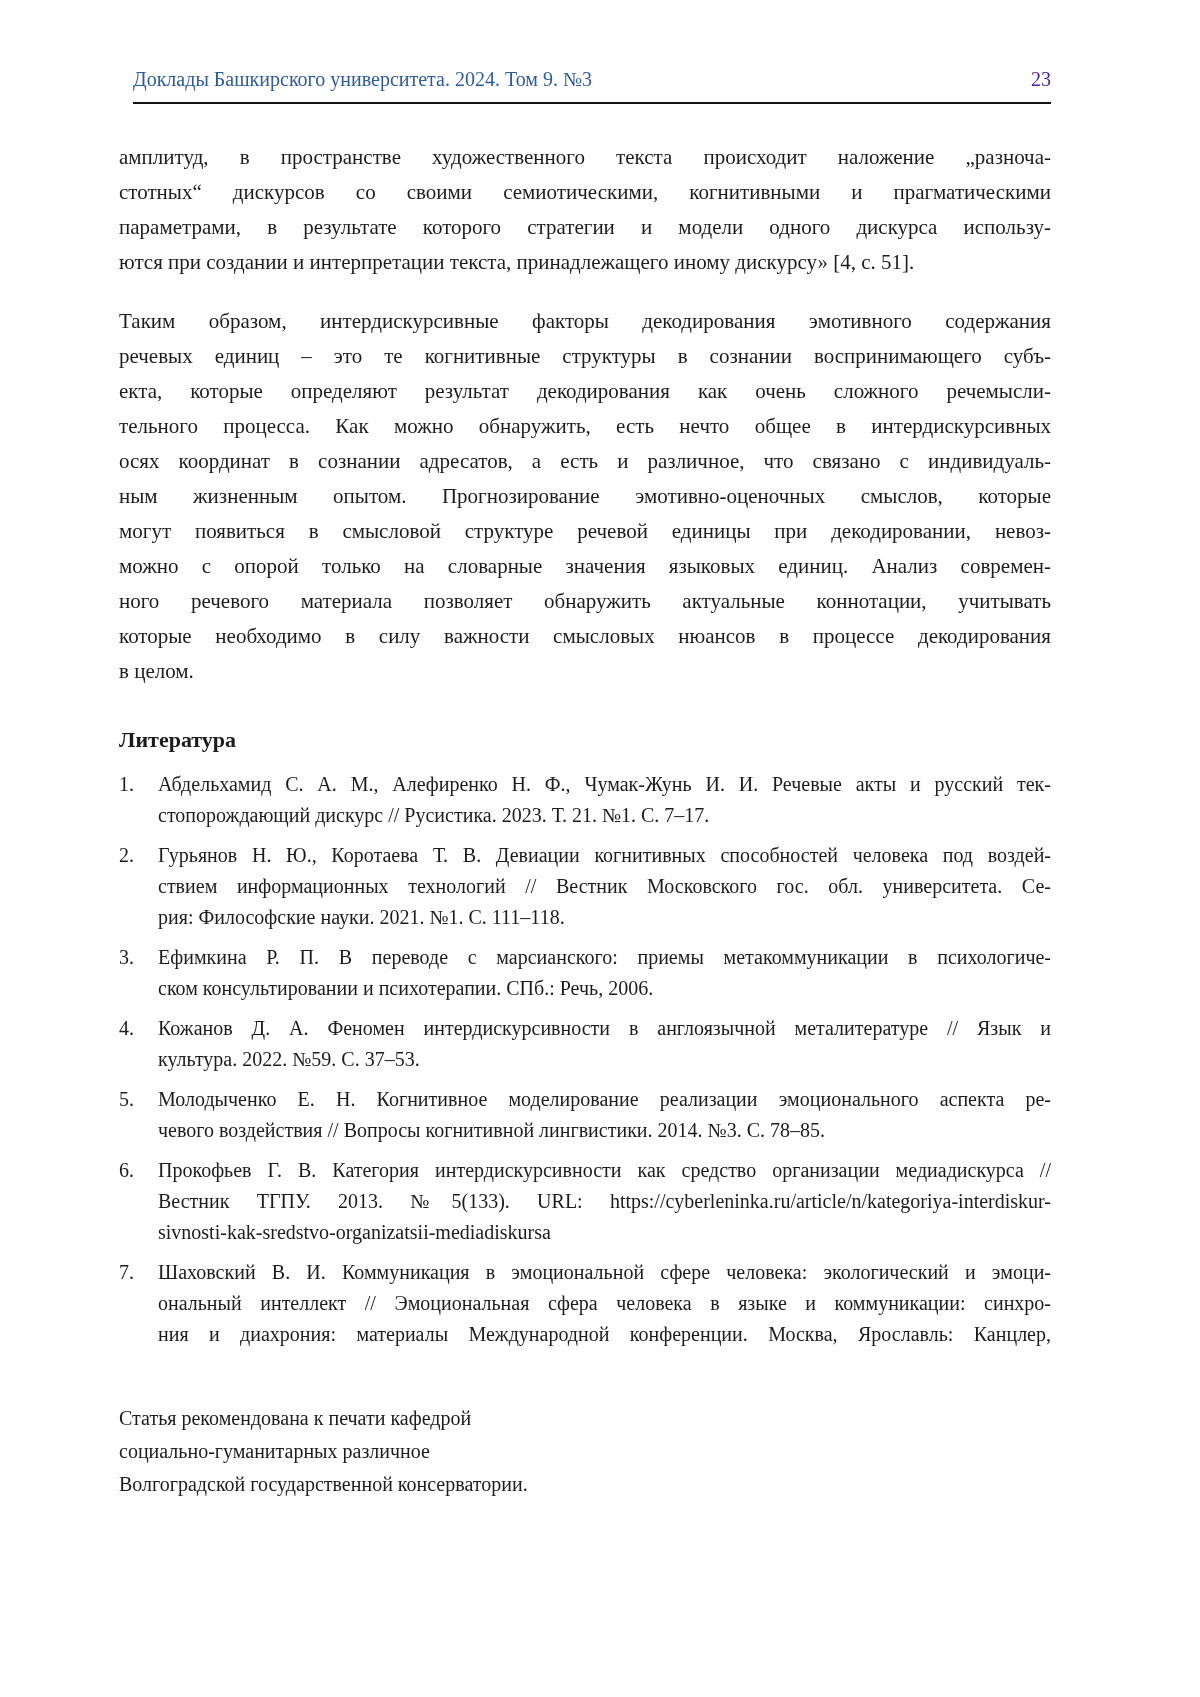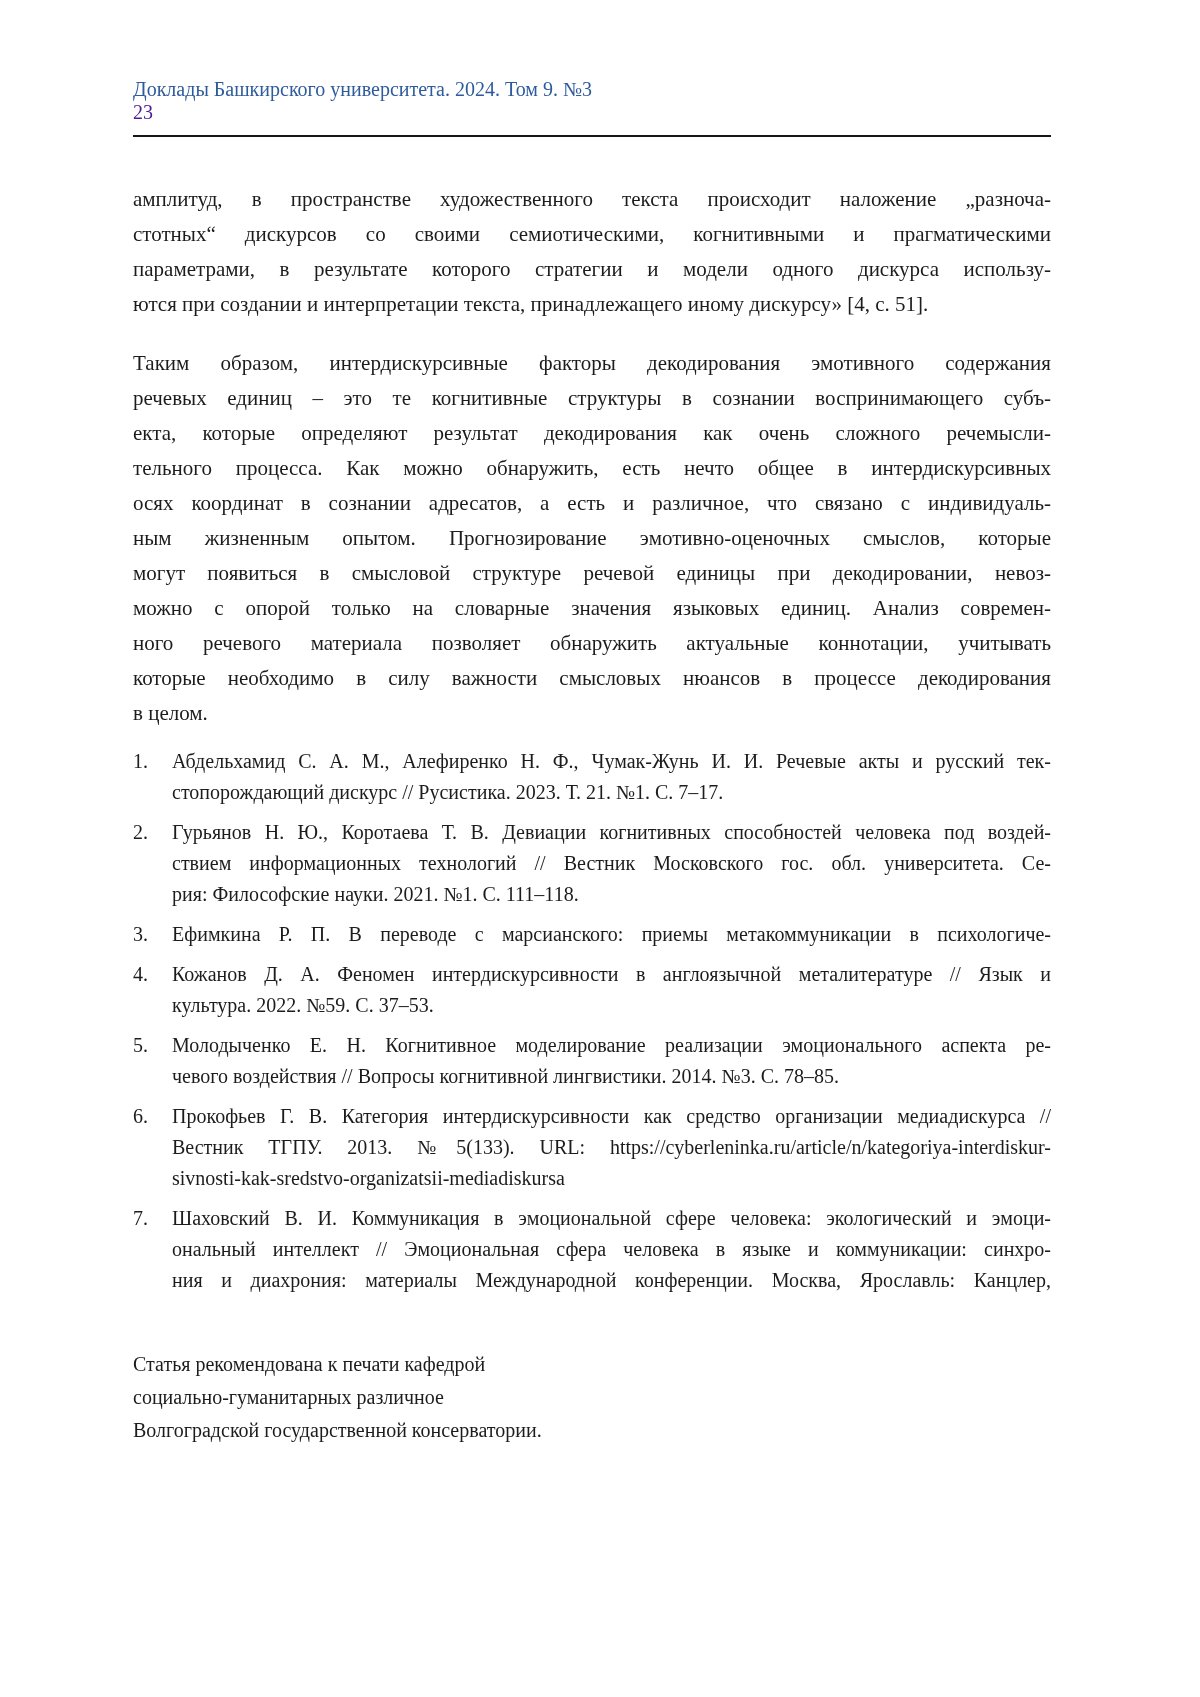--- a/index.html
+++ b/index.html
@@ -10,39 +10,37 @@
     background: #ffffff;
     font-family: "Liberation Serif", "DejaVu Serif", serif;
     color: #1c1c1c;
     overflow: hidden;
   }
   
   .header {
     position: absolute;
     left: 133px;
     right: 149px;
-    top: 78px;
+    top: 68px;
     display: flex;
     justify-content: space-between;
     align-items: baseline;
     font-size: 20px;
     border-bottom: 2px solid #161616;
     padding-bottom: 11px;
-    flex-direction: column;
   }
   .journal-title { color: #2e5b9b; }
   .page-number   { color: #4c1d95; }
 
   
   .content {
     position: absolute;
-    left: 133px;
+    left: 119px;
     right: 149px;
     top: 140px;
-    margin-top: 42px;
   }
   .para {
     font-size: 21px;
     line-height: 35px;
   }
   .para + .para { margin-top: 24px; }
 
   .jline { text-align: justify; text-align-last: justify; }
   .jline.last { text-align-last: left; }
 
@@ -99,20 +97,21 @@
         <div class="jline">тельного процесса. Как можно обнаружить, есть нечто общее в интердискурсивных</div>
         <div class="jline">осях координат в сознании адресатов, а есть и различное, что связано с индивидуаль-</div>
         <div class="jline">ным жизненным опытом. Прогнозирование эмотивно-оценочных смыслов, которые</div>
         <div class="jline">могут появиться в смысловой структуре речевой единицы при декодировании, невоз-</div>
         <div class="jline">можно с опорой только на словарные значения языковых единиц. Анализ современ-</div>
         <div class="jline">ного речевого материала позволяет обнаружить актуальные коннотации, учитывать</div>
         <div class="jline">которые необходимо в силу важности смысловых нюансов в процессе декодирования</div>
         <div class="jline last">в целом.</div>
       </div>
 
+    <div class="refs-heading">Литература</div>
 
     <div class="refs-list">
 
       <div class="ref-item">
         <div class="ref-number">1.</div>
         <div class="ref-lines">
             <div class="jline">Абдельхамид С. А. М., Алефиренко Н. Ф., Чумак-Жунь И. И. Речевые акты и русский тек-</div>
             <div class="jline last">стопорождающий дискурс // Русистика. 2023. Т. 21. №1. С. 7–17.</div>
           </div>
       </div>
@@ -123,20 +122,21 @@
             <div class="jline">Гурьянов Н. Ю., Коротаева Т. В. Девиации когнитивных способностей человека под воздей-</div>
             <div class="jline">ствием информационных технологий // Вестник Московского гос. обл. университета. Се-</div>
             <div class="jline last">рия: Философские науки. 2021. №1. С. 111–118.</div>
           </div>
       </div>
 
       <div class="ref-item">
         <div class="ref-number">3.</div>
         <div class="ref-lines">
             <div class="jline">Ефимкина Р. П. В переводе с марсианского: приемы метакоммуникации в психологиче-</div>
+            <div class="jline last">ском консультировании и психотерапии. СПб.: Речь, 2006.</div>
           </div>
       </div>
 
       <div class="ref-item">
         <div class="ref-number">4.</div>
         <div class="ref-lines">
             <div class="jline">Кожанов Д. А. Феномен интердискурсивности в англоязычной металитературе // Язык и</div>
             <div class="jline last">культура. 2022. №59. С. 37–53.</div>
           </div>
       </div>

